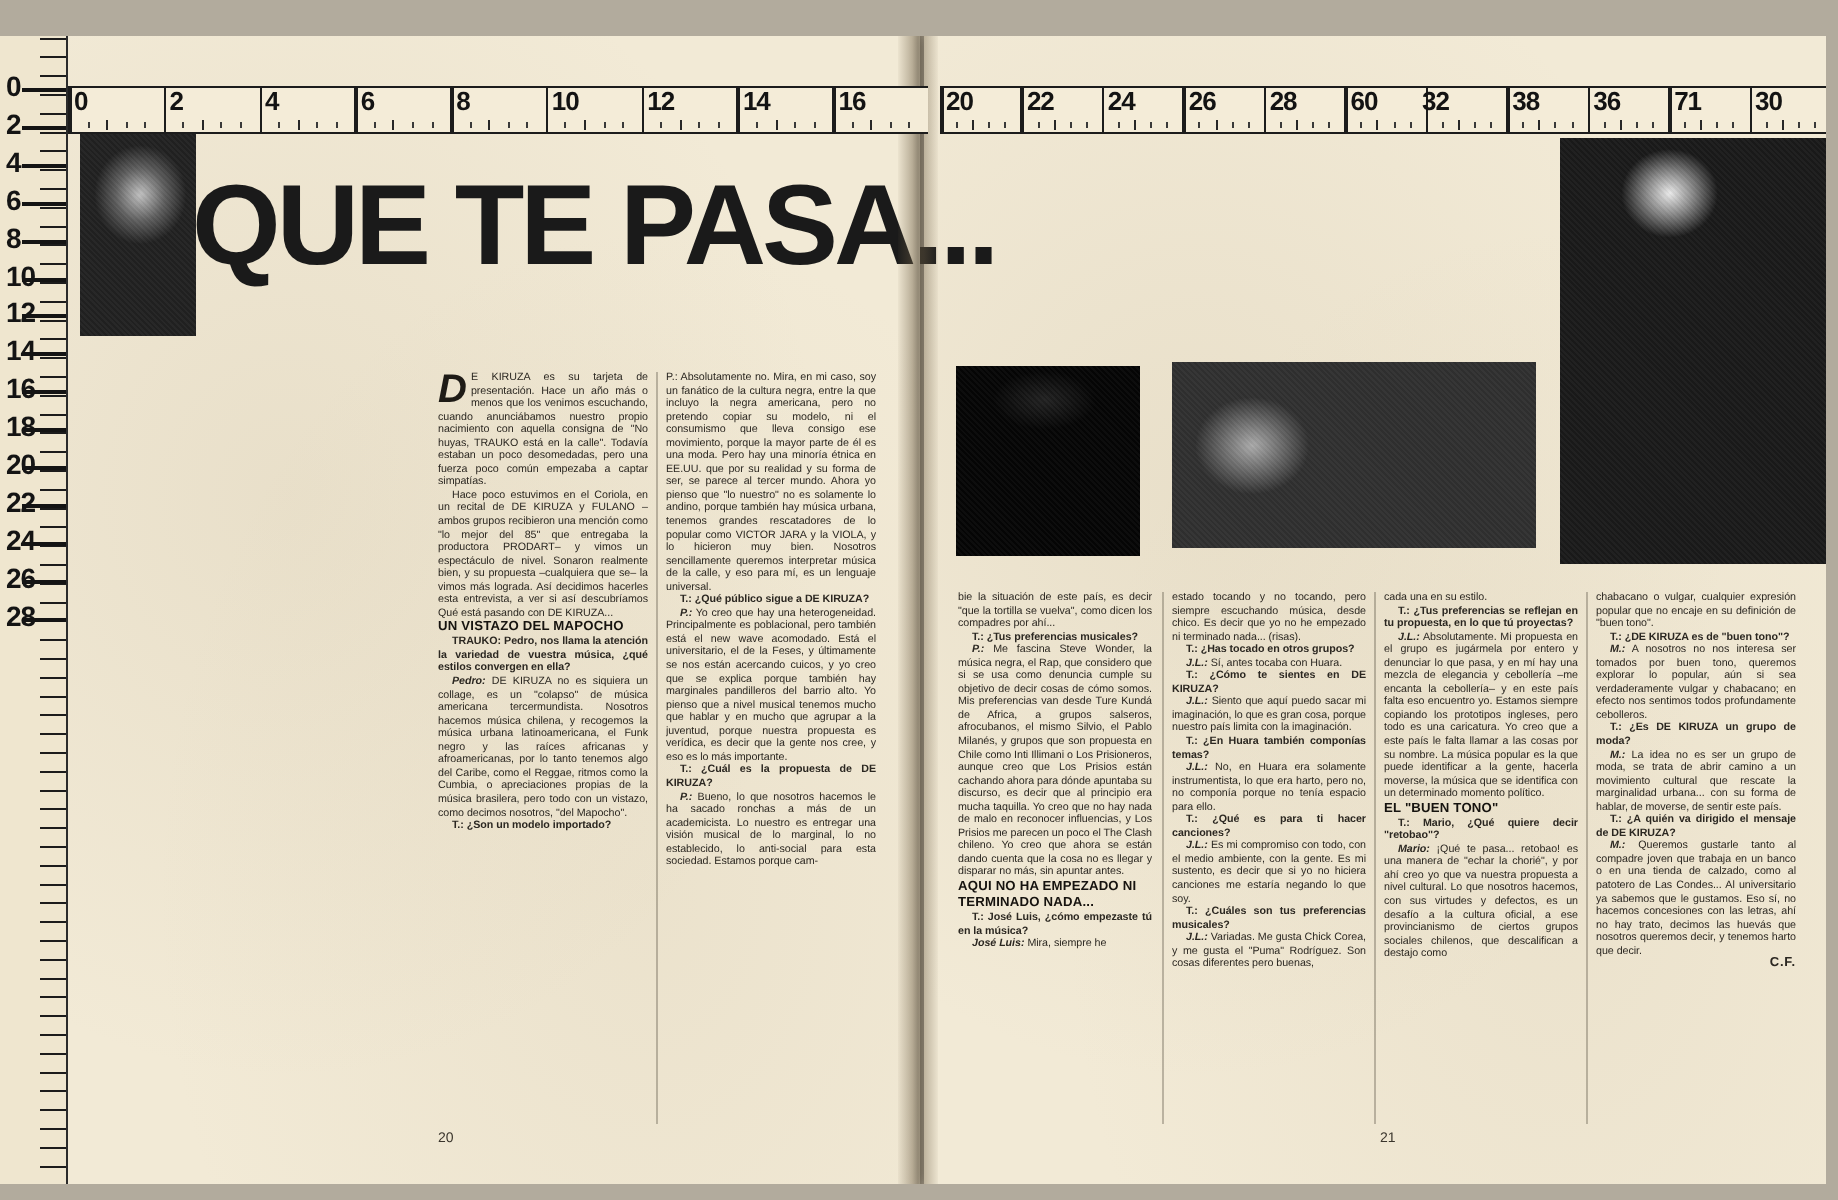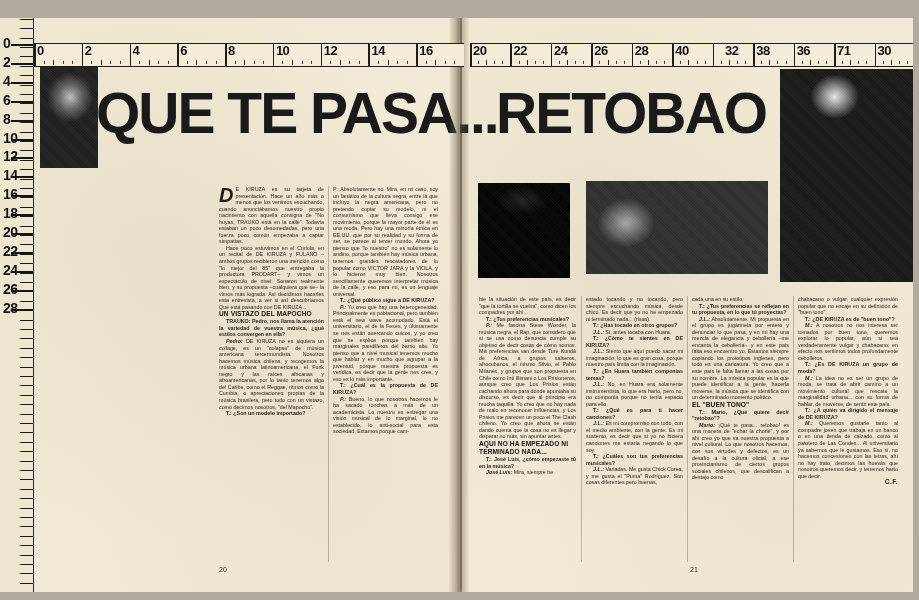--- a/index.html
+++ b/index.html
@@ -201,21 +201,20 @@
   <div class="page" id="page-left"></div>
   <div class="page" id="page-right"></div>
   <div class="gutter"></div>
 
   <div class="photo" id="photo-vocalist"></div>
   <div class="photo" id="photo-singer-lp"></div>
   <div class="photo" id="photo-band"></div>
   <div class="photo" id="photo-drummer"></div>
 
   <div class="headline" id="headline-left">QUE TE PASA...</div>
-  <div class="headline" id="headline-right">RETOBAO</div>
 
   <div class="ruler-h" id="ruler-h-left">
       <div class="hsep" style="left: 0px;"></div>
       <div class="hnum" style="left: 3px;">0</div>
       <div class="hfine" style="left: 9.55556px;"></div>
       <div class="hmid" style="left: 19.1111px;"></div>
       <div class="hfine" style="left: 28.6667px;"></div>
       <div class="hfine" style="left: 38.2222px;"></div>
       <div class="hsep" style="left: 47.7778px;"></div>
       <div class="hnum" style="left: 50.7778px;">2</div>
@@ -291,27 +290,27 @@
       <div class="hmid" style="left: 137.545px;"></div>
       <div class="hfine" style="left: 145.636px;"></div>
       <div class="hfine" style="left: 153.727px;"></div>
       <div class="hsep" style="left: 161.818px;"></div>
       <div class="hnum" style="left: 164.818px;">28</div>
       <div class="hfine" style="left: 169.909px;"></div>
       <div class="hmid" style="left: 178px;"></div>
       <div class="hfine" style="left: 186.091px;"></div>
       <div class="hfine" style="left: 194.182px;"></div>
       <div class="hsep" style="left: 202.273px;"></div>
-      <div class="hnum" style="left: 205.273px;">40</div>
+      <div class="hnum" style="left: 205.273px;">60</div>
       <div class="hfine" style="left: 210.364px;"></div>
       <div class="hmid" style="left: 218.455px;"></div>
       <div class="hfine" style="left: 226.545px;"></div>
       <div class="hfine" style="left: 234.636px;"></div>
       <div class="hsep" style="left: 242.727px;"></div>
-      <div class="hnum" style="left: 255px;">32</div>
+      <div class="hnum" style="left: 241px;">32</div>
       <div class="hfine" style="left: 250.818px;"></div>
       <div class="hmid" style="left: 258.909px;"></div>
       <div class="hfine" style="left: 267px;"></div>
       <div class="hfine" style="left: 275.091px;"></div>
       <div class="hsep" style="left: 283.182px;"></div>
       <div class="hnum" style="left: 286.182px;">38</div>
       <div class="hfine" style="left: 291.273px;"></div>
       <div class="hmid" style="left: 299.364px;"></div>
       <div class="hfine" style="left: 307.455px;"></div>
       <div class="hfine" style="left: 315.545px;"></div>

